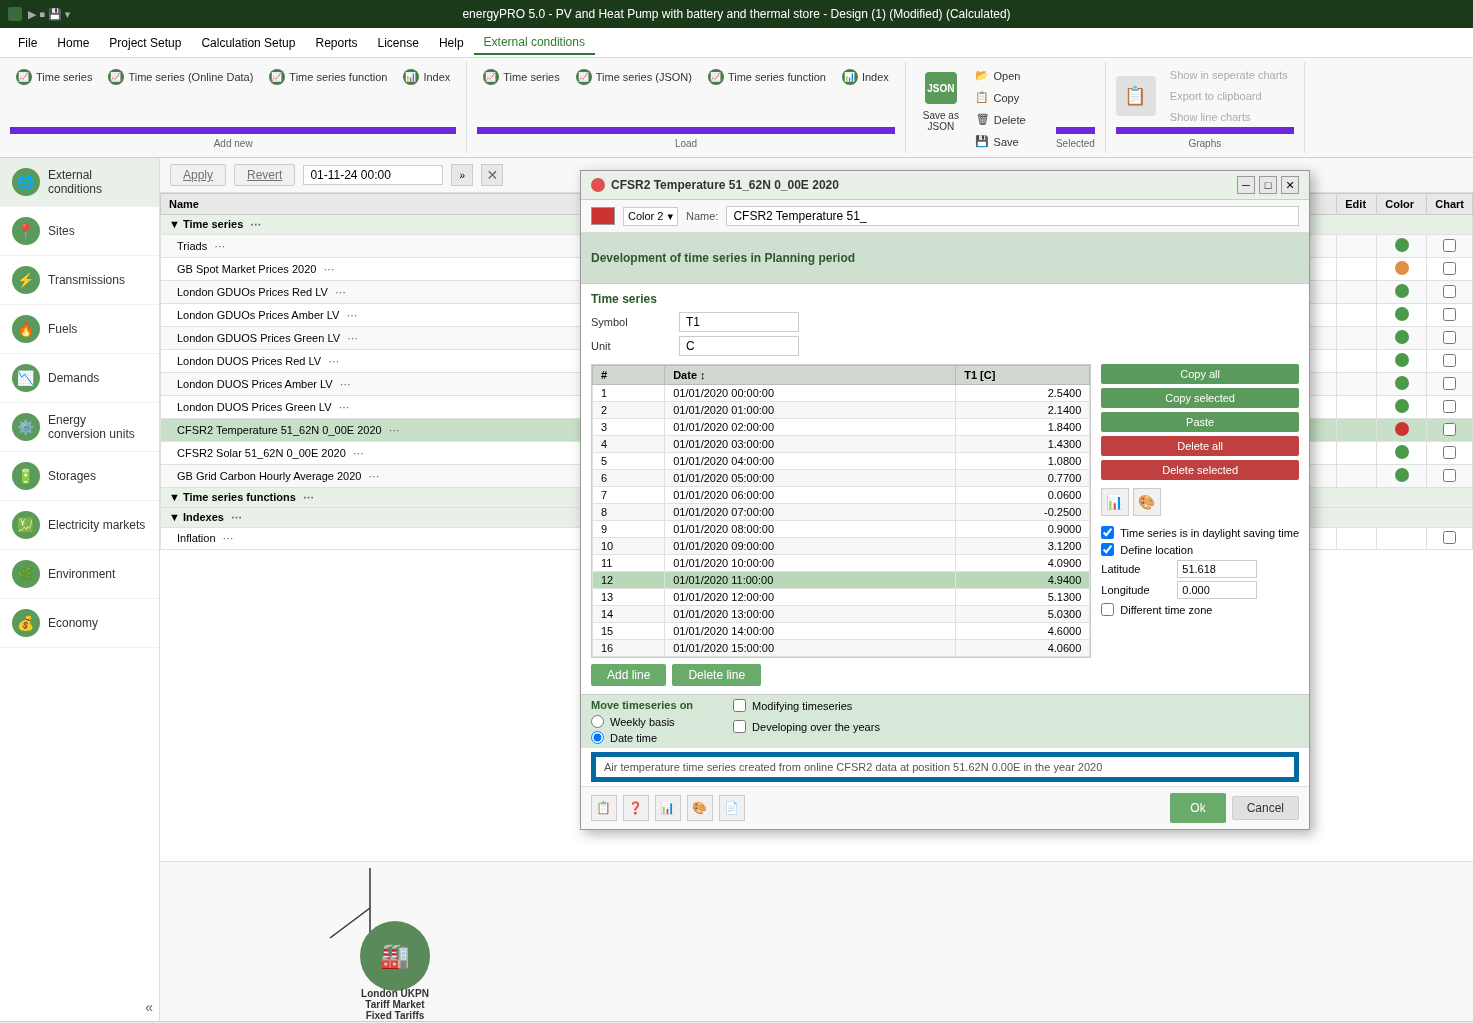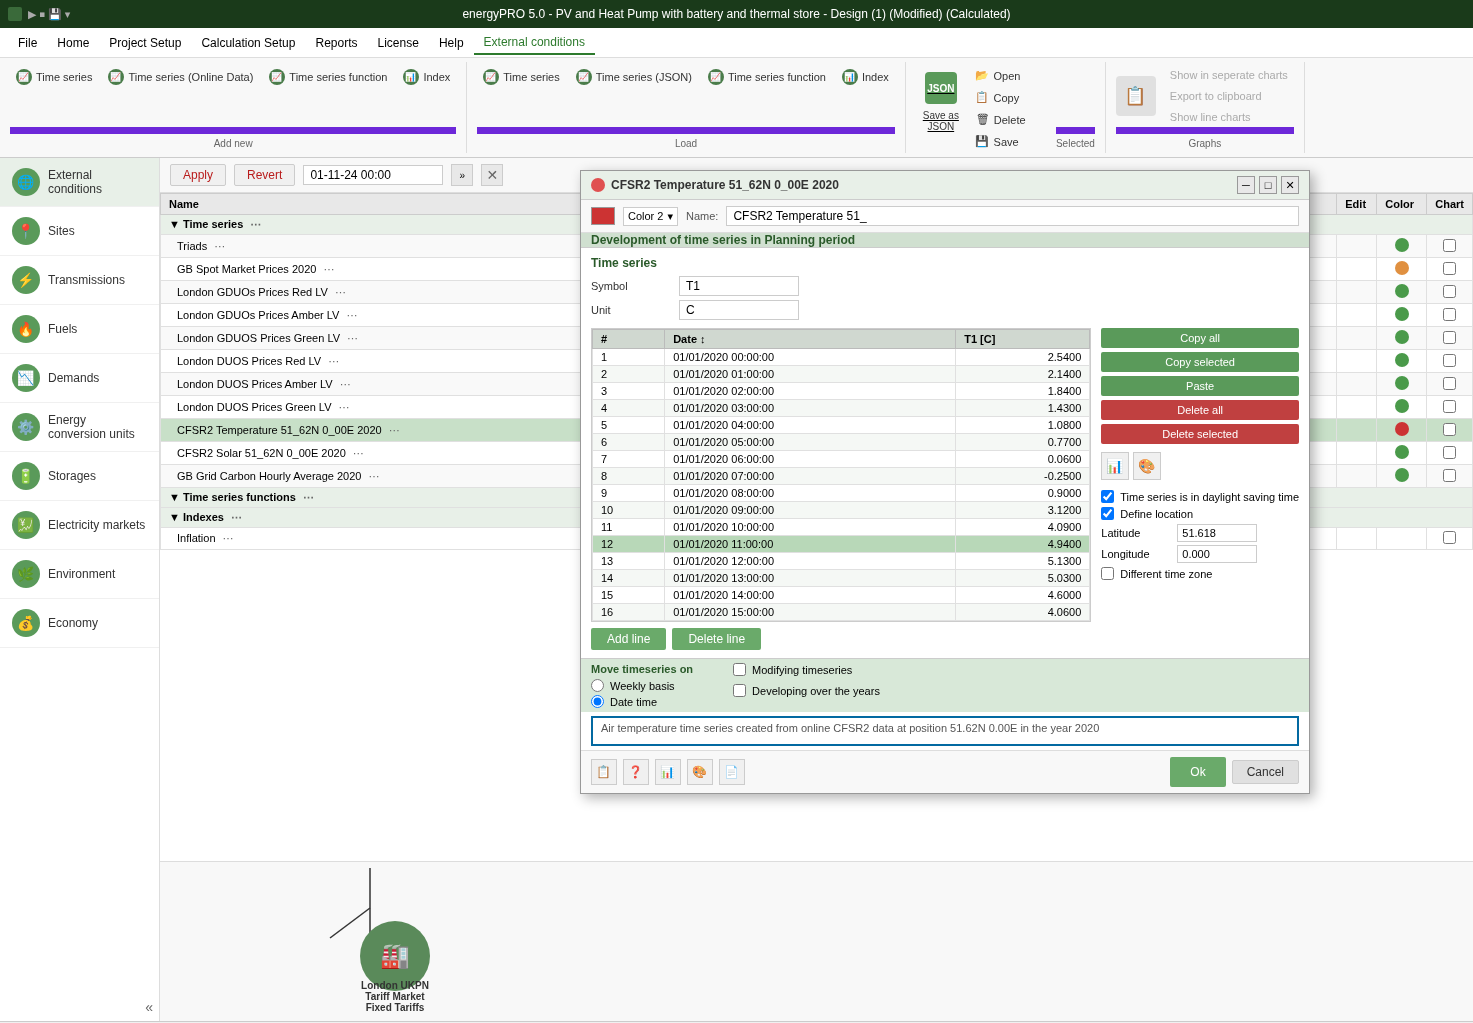--- a/index.html
+++ b/index.html
@@ -32,21 +32,21 @@
     .sidebar { width: 160px; background: #fff; border-right: 1px solid #ddd; display: flex; flex-direction: column; }
     .sidebar-item { display: flex; align-items: center; gap: 8px; padding: 10px 12px; cursor: pointer; border-bottom: 1px solid #f0f0f0; }
     .sidebar-item.active { background: #e8f0e8; }
     .sidebar-icon { width: 28px; height: 28px; border-radius: 50%; background: #5a9a5a; display: flex; align-items: center; justify-content: center; color: #fff; font-size: 14px; flex-shrink: 0; }
     .sidebar-label { font-size: 12px; color: #333; font-weight: 500; }
 
     
     .content-area { flex: 1; background: #fff; display: flex; flex-direction: column; overflow: hidden; }
     .content-toolbar { display: flex; align-items: center; gap: 8px; padding: 6px 10px; border-bottom: 1px solid #ddd; background: #f8f8f8; }
     .toolbar-btn { padding: 3px 12px; border: 1px solid #ccc; background: #e8e8e8; cursor: pointer; border-radius: 2px; font-size: 12px; }
-    .toolbar-btn.disabled { color: #b91c1c; background: #f0f0f0; }
+    .toolbar-btn.disabled { color: #737373; background: #f0f0f0; text-decoration: underline; }
     .date-input { border: 1px solid #ccc; padding: 2px 6px; font-size: 12px; width: 140px; }
     .toolbar-nav-btn { width: 22px; height: 22px; border: 1px solid #ccc; background: #e8e8e8; cursor: pointer; display: flex; align-items: center; justify-content: center; font-size: 10px; }
     .toolbar-close-btn { width: 22px; height: 22px; border: 1px solid #ccc; background: #e8e8e8; cursor: pointer; display: flex; align-items: center; justify-content: center; font-size: 14px; color: #666; }
 
     
     .tree-table { flex: 1; overflow-y: auto; }
     table.data-table { width: 100%; border-collapse: collapse; }
     table.data-table th { background: #e8e8e8; border: 1px solid #ccc; padding: 4px 8px; text-align: left; font-size: 11px; position: sticky; top: 0; }
     table.data-table td { border: 1px solid #e0e0e0; padding: 3px 8px; font-size: 11px; }
     table.data-table tr:nth-child(even) { background: #f9f9f9; }
@@ -62,21 +62,21 @@
     .dialog-titlebar-controls { display: flex; gap: 4px; }
     .dialog-ctrl-btn { width: 18px; height: 18px; border: 1px solid #999; background: #e8e8e8; cursor: pointer; display: flex; align-items: center; justify-content: center; font-size: 11px; }
 
     
     .dialog-toolbar { padding: 6px 10px; display: flex; align-items: center; gap: 8px; border-bottom: 1px solid #ddd; background: #f8f8f8; }
     .color-swatch { width: 24px; height: 18px; background: #cc3333; border: 1px solid #999; display: inline-block; cursor: pointer; }
     .color-dropdown { display: flex; align-items: center; border: 1px solid #ccc; background: #fff; padding: 2px 4px; cursor: pointer; font-size: 11px; gap: 4px; }
     .name-input { border: 1px solid #ccc; padding: 2px 6px; font-size: 12px; flex: 1; }
 
     
-    .dialog-section-header { background: #d0e0d0; padding: 0 10px; font-size: 12px; font-weight: bold; color: #2a5a2a; border-bottom: 1px solid #ccc; }
+    .dialog-section-header { background: #d0e0d0; padding: 18px 10px; font-size: 12px; font-weight: bold; color: #2a5a2a; border-bottom: 1px solid #ccc; }
     .dialog-content { padding: 8px 10px; }
 
     
     .ts-form { display: grid; grid-template-columns: 80px 1fr; gap: 4px 8px; align-items: center; margin-bottom: 8px; }
     .ts-form label { font-size: 11px; color: #333; }
     .ts-form input { border: 1px solid #ccc; padding: 2px 6px; font-size: 12px; width: 120px; }
 
     
     .data-grid-container { display: flex; gap: 10px; }
     .data-grid { flex: 1; overflow-y: auto; max-height: 320px; border: 1px solid #ccc; }
@@ -99,21 +99,21 @@
     .check-row { display: flex; align-items: center; gap: 6px; margin-bottom: 4px; }
     .check-row label { font-size: 11px; }
 
     
     .move-section { background: #d8e8d8; padding: 4px 10px; display: flex; align-items: flex-start; gap: 20px; border-top: 1px solid #ccc; }
     .move-section-title { font-size: 11px; font-weight: bold; color: #2a5a2a; margin-bottom: 4px; }
     .radio-group { display: flex; flex-direction: column; gap: 3px; }
     .radio-row { display: flex; align-items: center; gap: 6px; font-size: 11px; }
 
     
-    .desc-box { margin: 4px 10px; border: 2px solid #0369a1; padding: 4px 8px; font-size: 11px; color: #555; background: #fff; min-height: 30px; }
+    .desc-box { margin: 4px 10px; border: 5px solid #0369a1; padding: 4px 8px; font-size: 11px; color: #555; background: #fff; min-height: 30px; }
 
     
     .dialog-footer { display: flex; justify-content: flex-end; gap: 6px; padding: 6px 10px; border-top: 1px solid #ddd; background: #f8f8f8; align-items: center; }
     .footer-icon-btn { width: 26px; height: 26px; border: 1px solid #ccc; background: #f0f0f0; cursor: pointer; display: inline-flex; align-items: center; justify-content: center; font-size: 12px; }
     .footer-ok-btn { padding: 8px 20px; background: #6aaa6a; color: #fff; border: none; cursor: pointer; font-size: 12px; border-radius: 2px; }
     .footer-cancel-btn { padding: 4px 14px; background: #e0e0e0; color: #333; border: 1px solid #ccc; cursor: pointer; font-size: 12px; border-radius: 2px; }
     .tab-bar { height: 24px; background: #f0f0f0; border-top: 1px solid #ccc; display: flex; align-items: center; padding: 0 6px; gap: 4px; }
   </style>
 </head>
 <body>
@@ -177,21 +177,21 @@
       </div>
       <div class="ribbon-btn">
         <span class="icon-circle">📊</span>
         <span>Index</span>
       </div>
     </div>
     <div class="ribbon-group-label">Load</div>
   </div>
 
   <div class="ribbon-group" style="flex-direction:row;align-items:flex-start;gap:4px;min-width:200px;">
-    <div style="display:flex;flex-direction:column;align-items:center;gap:2px;text-decoration:underline;">
+    <div style="display:flex;flex-direction:column;align-items:center;gap:2px;">
       <div class="ribbon-btn ribbon-btn-large">
         <div class="big-icon json">JSON</div>
         <span style="font-size:10px;text-align:center;">Save as<br>JSON</span>
       </div>
     </div>
     <div style="display:flex;flex-direction:column;gap:3px;flex:1;">
       <div class="ribbon-btn">
         <span>📂</span>
         <span>Open</span>
       </div>
@@ -485,21 +485,21 @@
 
     <div style="position:relative;height:160px;border-top:1px solid #ddd;background:#f8f8f8;overflow:hidden;">
       <div style="position:absolute;bottom:50px;left:130px;">
         <svg width="200" height="120">
           <line x1="80" y1="20" x2="80" y2="60" stroke="#333" stroke-width="1.5"></line>
           <line x1="80" y1="60" x2="40" y2="90" stroke="#333" stroke-width="1.5"></line>
           <line x1="80" y1="60" x2="80" y2="90" stroke="#333" stroke-width="1.5"></line>
         </svg>
       </div>
       <div style="position:absolute;bottom:30px;left:200px;width:70px;height:70px;border-radius:50%;background:#5a8a5a;display:flex;align-items:center;justify-content:center;color:#fff;font-size:24px;">🏭</div>
-      <div style="position:absolute;bottom:8px;left:170px;width:130px;text-align:center;font-size:10px;font-weight:bold;color:#333;margin-top:44px;">London UKPN<br>Tariff Market<br>Fixed Tariffs</div>
+      <div style="position:absolute;bottom:0;left:170px;width:130px;text-align:center;font-size:10px;font-weight:bold;color:#333;margin-top:44px;">London UKPN<br>Tariff Market<br>Fixed Tariffs</div>
     </div>
   </div>
 </div>
 
 <div class="tab-bar">
   
   
 </div>
 
 <div class="dialog">

